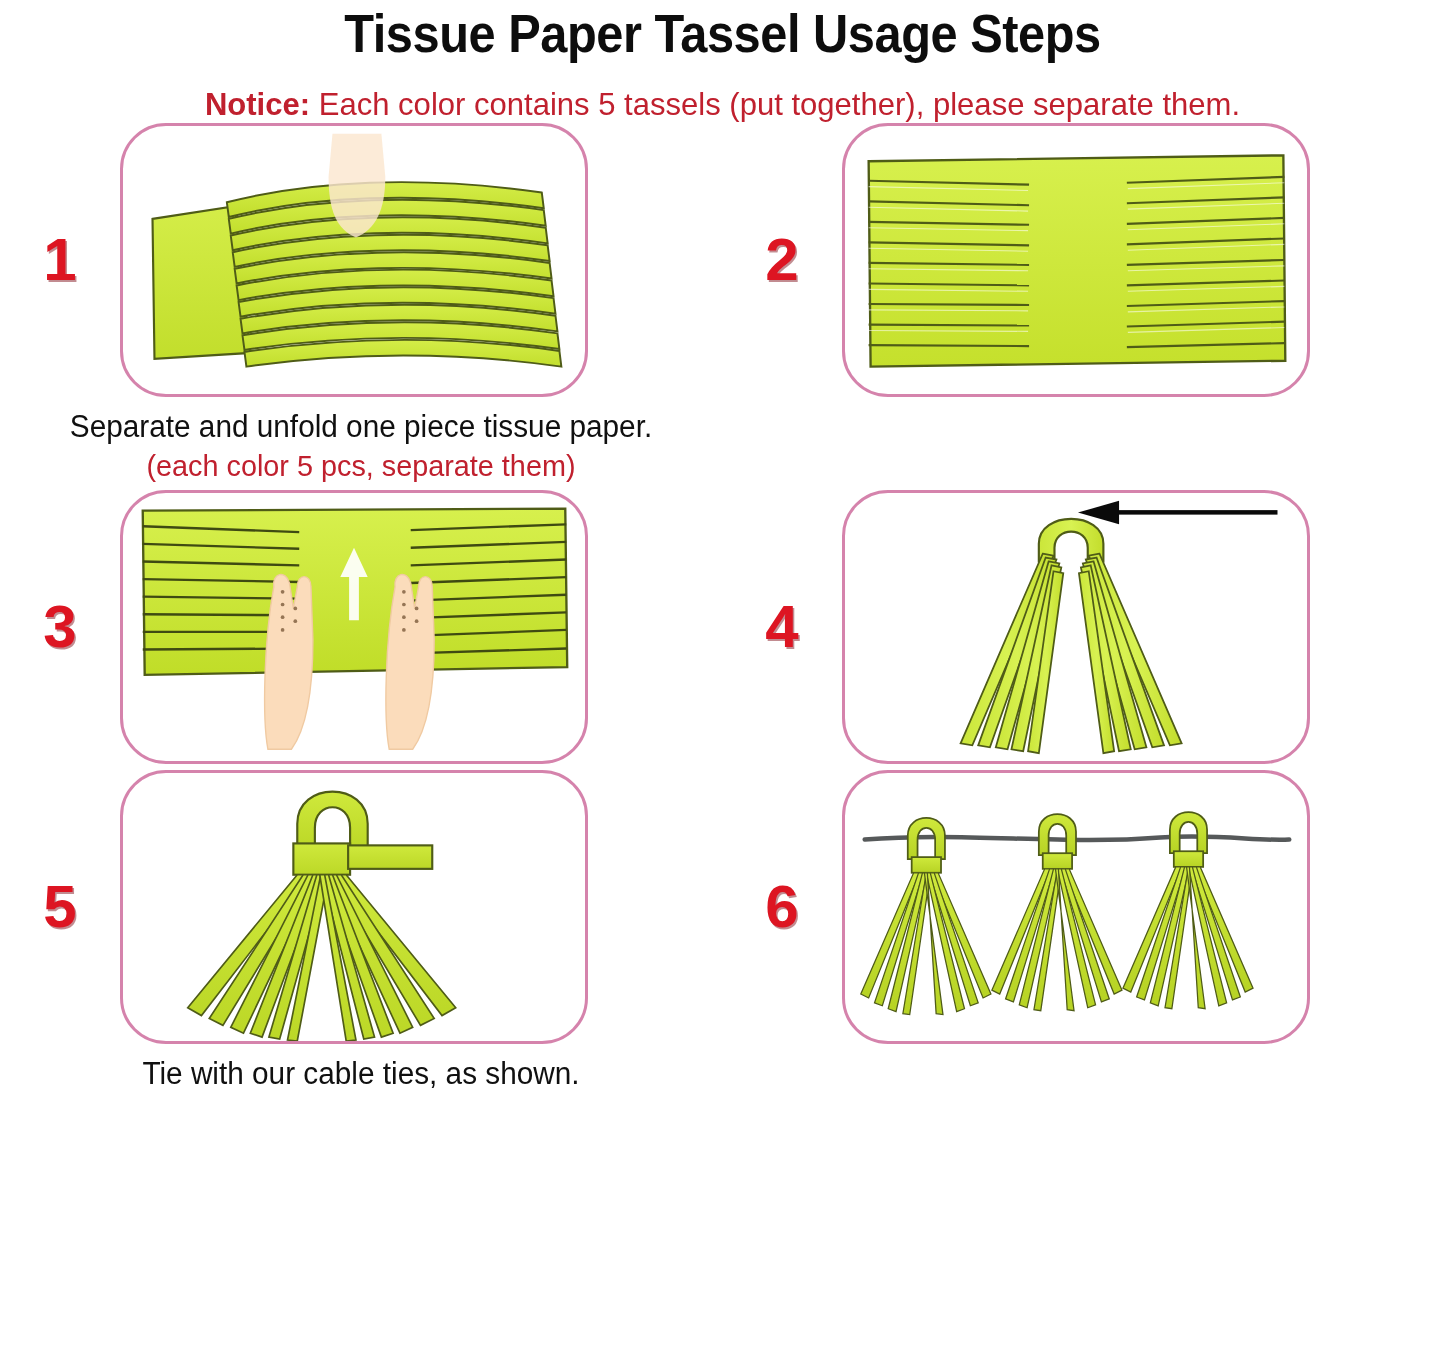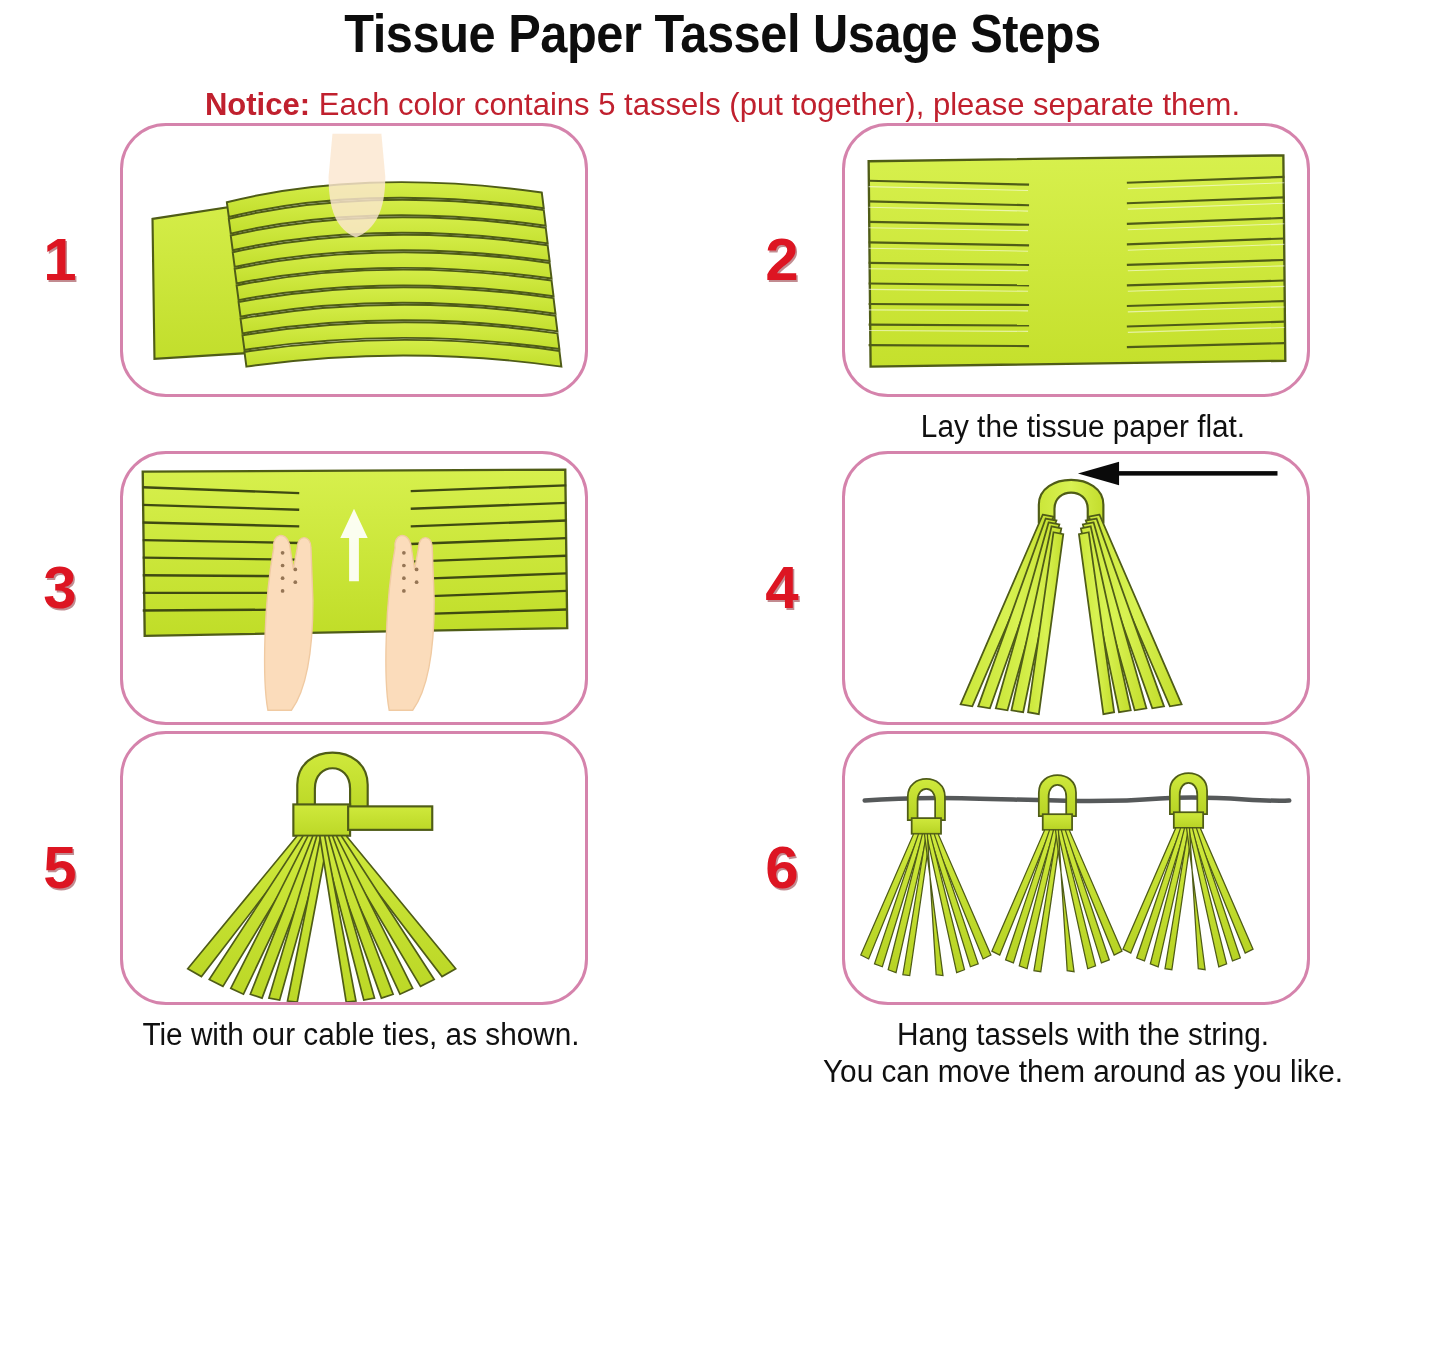--- a/index.html
+++ b/index.html
@@ -163,20 +163,24 @@
               <path d="M118 197 C204 182 314 176 440 194 L442 210 C314 192 204 198 120 212 Z"></path>
               <path d="M120 214 C206 200 316 194 442 212 L444 228 C316 210 206 216 122 229 Z"></path>
               <path d="M122 231 C208 218 318 212 444 230 L446 246 C318 228 208 234 124 246 Z"></path>
             </g>
 
             <g fill="#fbe7cf" opacity="0.82" stroke="none">
               <path d="M212 8 L262 8 L266 52 C266 86 256 106 236 114 C216 106 208 86 208 52 Z"></path>
             </g>
           </svg>
         </div>
+      </div>
+      <div class="cap-block">
+        <div class="caption">Separate and unfold one piece tissue paper.</div>
+        <div class="caption-sub">(each color 5 pcs, separate them)</div>
       </div>
     </div>
 
     <div class="step-cell">
       <div class="step-body">
         <div class="step-number">2</div>
         <div class="panel">
           <svg viewBox="0 0 468 274">
             <defs>
               <linearGradient id="g2" x1="0" y1="0" x2="0" y2="1">
@@ -224,23 +228,20 @@
                 <path d="M287 85 L447 79"></path>
               <path d="M287 106 L447 100"></path>
                 <path d="M287 127 L447 121"></path>
               <path d="M287 148 L447 143"></path>
                 <path d="M287 169 L447 164"></path>
               <path d="M287 190 L447 185"></path>
                 <path d="M287 211 L447 206"></path>
             </g>
           </svg>
         </div>
-      </div>
-      <div class="cap-block">
-        <div class="caption">Lay the tissue paper flat.</div>
       </div>
     </div>
 
   </div>
 
   <div class="spacer-s"></div>
 
   <div class="step-row">
 
     <div class="step-cell">
@@ -440,21 +441,17 @@
                 <path d="M349 96 L353 96 L332 241 L325 240 Z"></path>
                 <path d="M361 96 L355 96 L407 224 L415 220 Z"></path>
                 <path d="M357 96 L352 96 L394 232 L402 229 Z"></path>
                 <path d="M353 96 L349 96 L380 238 L388 235 Z"></path>
                 <path d="M350 96 L347 96 L366 241 L359 240 Z"></path>
               </g>
             </g>
           </svg>
         </div>
       </div>
-      <div class="cap-block">
-        <div class="caption">Hang tassels with the string.</div>
-        <div class="caption-line2">You can move them around as you like.</div>
-      </div>
     </div>
 
   </div>
 
 </div>
 
 </body></html>

